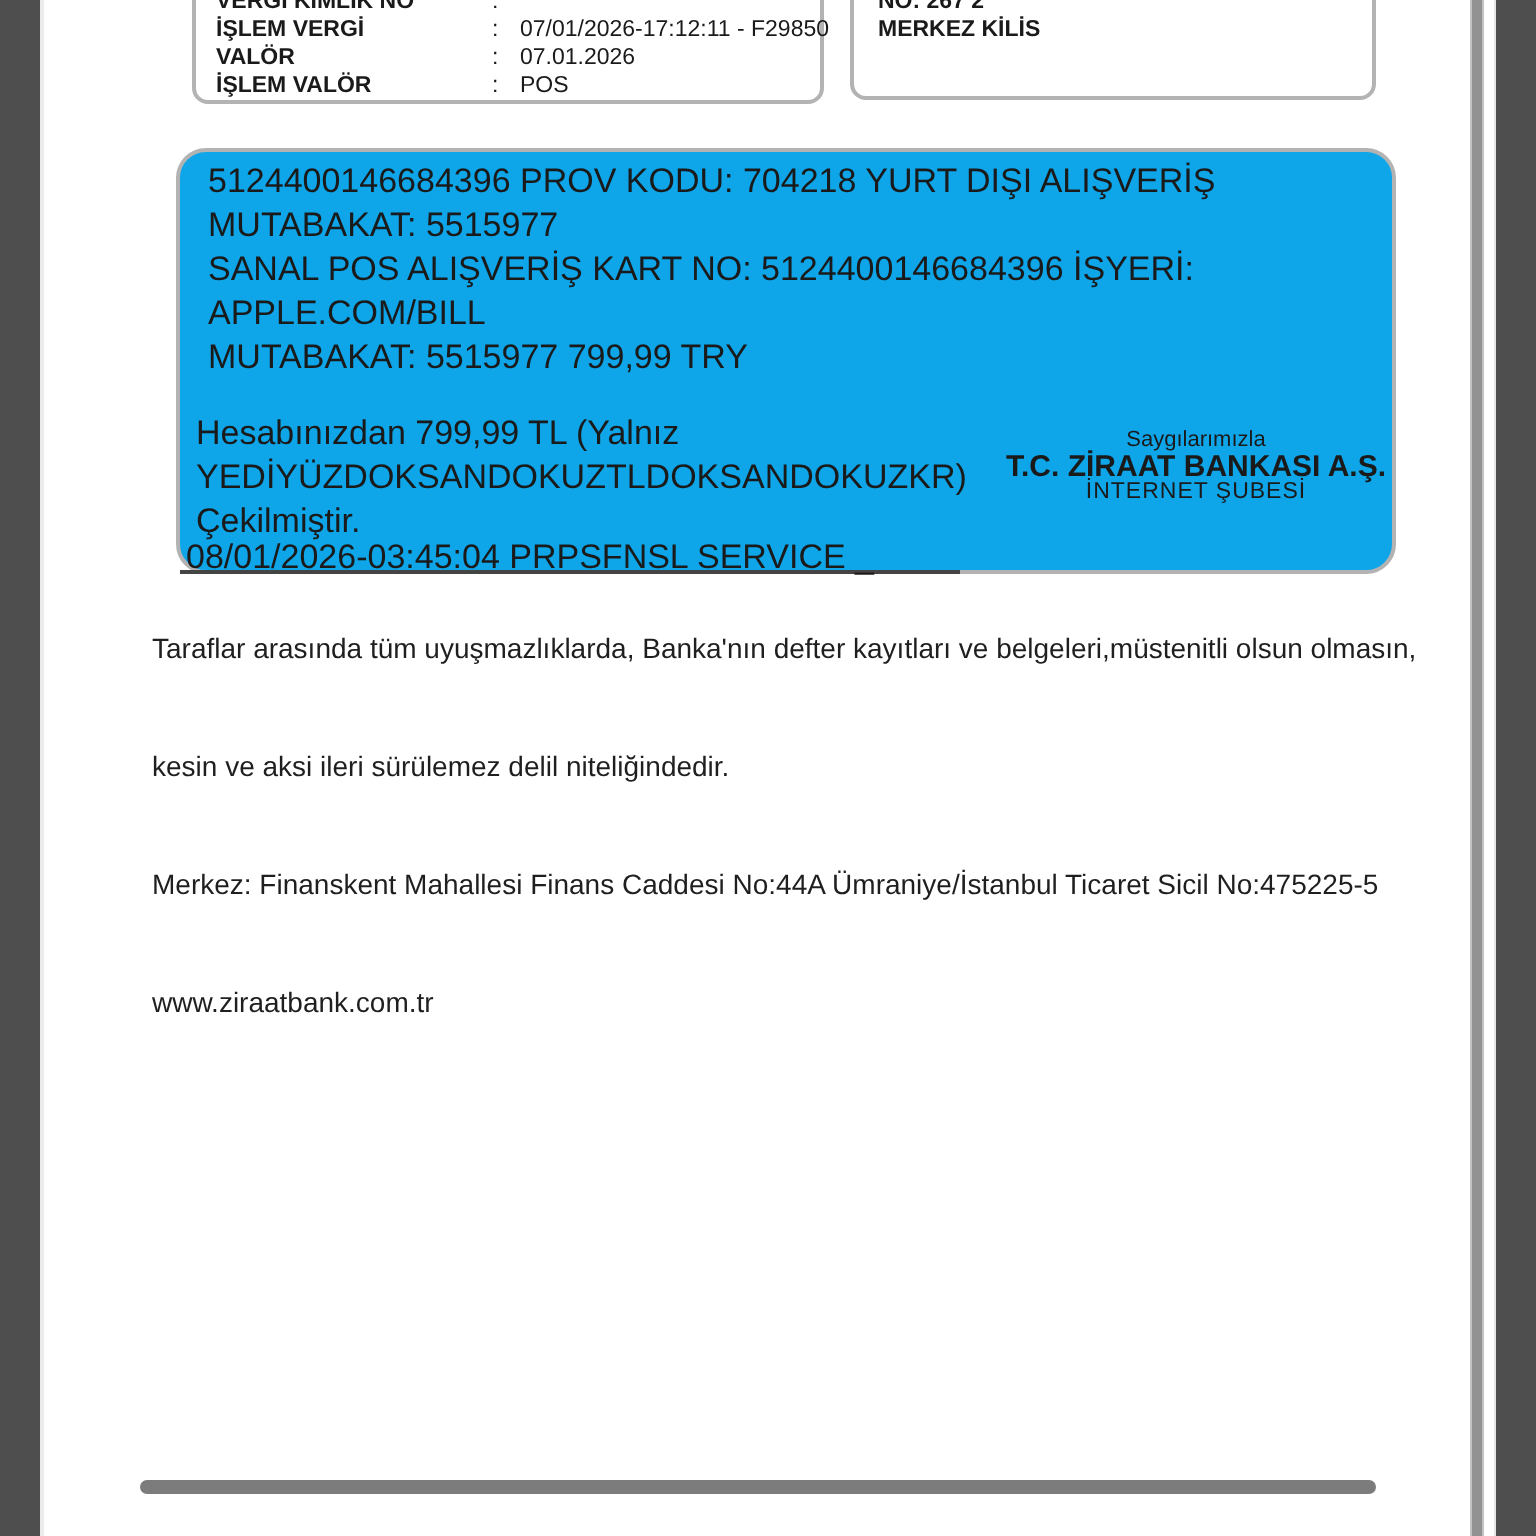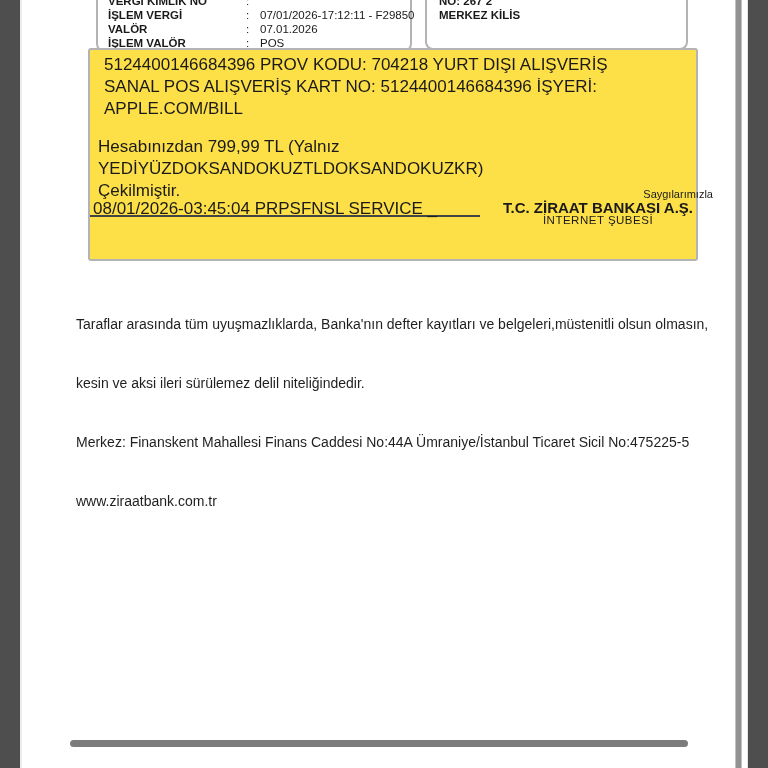--- a/index.html
+++ b/index.html
@@ -43,24 +43,24 @@
   .kv-label { font-weight: bold; width: 138px; flex: 0 0 138px; }
   .kv-sep   { width: 14px; flex: 0 0 14px; }
   .kv-value { white-space: nowrap; }
   #box-top-right {
     left: 425px; top: -16px; width: 263px; height: 66px;
     padding: 8px 12px;
     font-weight: bold;
   }
   #main-box {
     position: absolute;
-    left: 88px; top: 48px; width: 610px; height: 213px;
-    background: #fde047;
+    left: 88px; top: 74px; width: 610px; height: 213px;
+    background: #0ea5e9;
     border: 2px solid #b3b3b3;
-    border-radius: 3px;
+    border-radius: 15px;
     box-sizing: border-box;
   }
   .detail-block {
     margin: 4px 0 0 14px;
     font-size: 17px; line-height: 22px;
     white-space: nowrap;
   }
   .amount-block {
     margin: 16px 0 0 8px;
     font-size: 17px; line-height: 22px;
@@ -74,21 +74,21 @@
     border-bottom: 2px solid #444;
     white-space: nowrap;
     overflow: visible;
   }
   .signature {
     position: absolute;
     left: 393px; top: 138px; width: 230px;
     text-align: center;
     white-space: nowrap;
   }
-  .sig-regards { font-size: 11px;   line-height: 13px; text-align: right; }
+  .sig-regards { font-size: 11px;   line-height: 13px; }
   .sig-bank    { font-size: 15px; line-height: 13px; font-weight: bold; }
   .sig-branch  { font-size: 11.5px; line-height: 13px; letter-spacing: 0.5px; }
   .disclaimer {
     position: absolute;
     left: 76px; top: 276px; width: 660px;
     font-size: 14px; line-height: 22px;
     color: #1f1f1f;
   }
   .disclaimer div { white-space: nowrap; margin-top: 37px; }
 </style>
@@ -124,22 +124,24 @@
 </div>
 
 <div class="info-box" id="box-top-right">
   <div>NO: 267 2</div>
   <div>MERKEZ KİLİS</div>
 </div>
 
 <div id="main-box">
   <div class="detail-block">
     <div>5124400146684396 PROV KODU: 704218 YURT DIŞI ALIŞVERİŞ</div>
+    <div>MUTABAKAT: 5515977</div>
     <div>SANAL POS ALIŞVERİŞ KART NO: 5124400146684396 İŞYERİ:</div>
     <div>APPLE.COM/BILL</div>
+    <div>MUTABAKAT: 5515977 799,99 TRY</div>
   </div>
   <div class="amount-block">
     <div>Hesabınızdan 799,99 TL (Yalnız</div>
     <div>YEDİYÜZDOKSANDOKUZTLDOKSANDOKUZKR)</div>
     <div>Çekilmiştir.</div>
   </div>
   <div class="date-line">08/01/2026-03:45:04 PRPSFNSL SERVICE _</div>
   <div class="signature">
     <div class="sig-regards">Saygılarımızla</div>
     <div class="sig-bank">T.C. ZİRAAT BANKASI A.Ş.</div>

